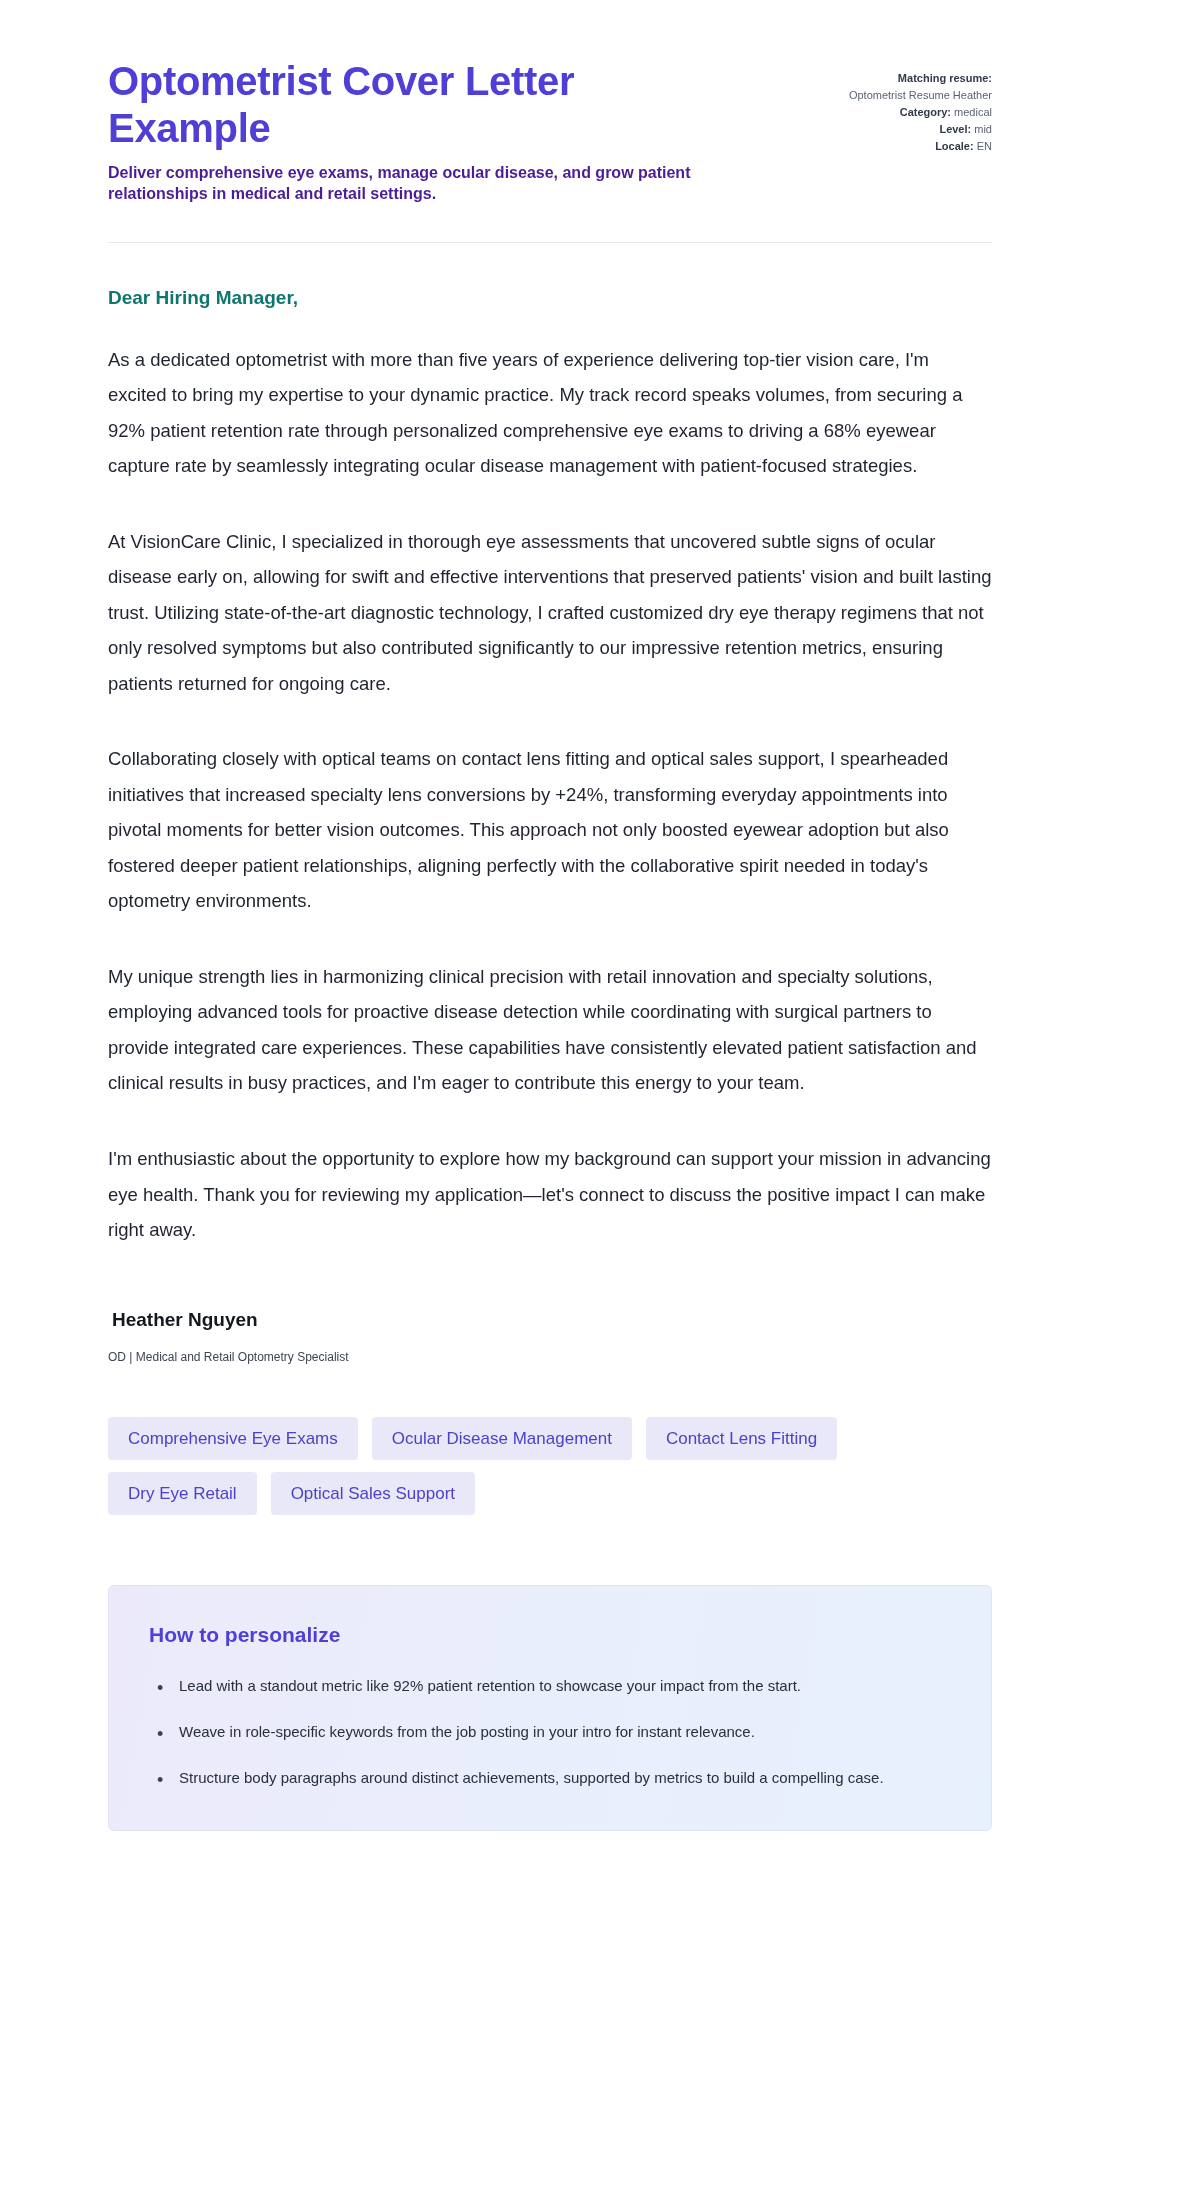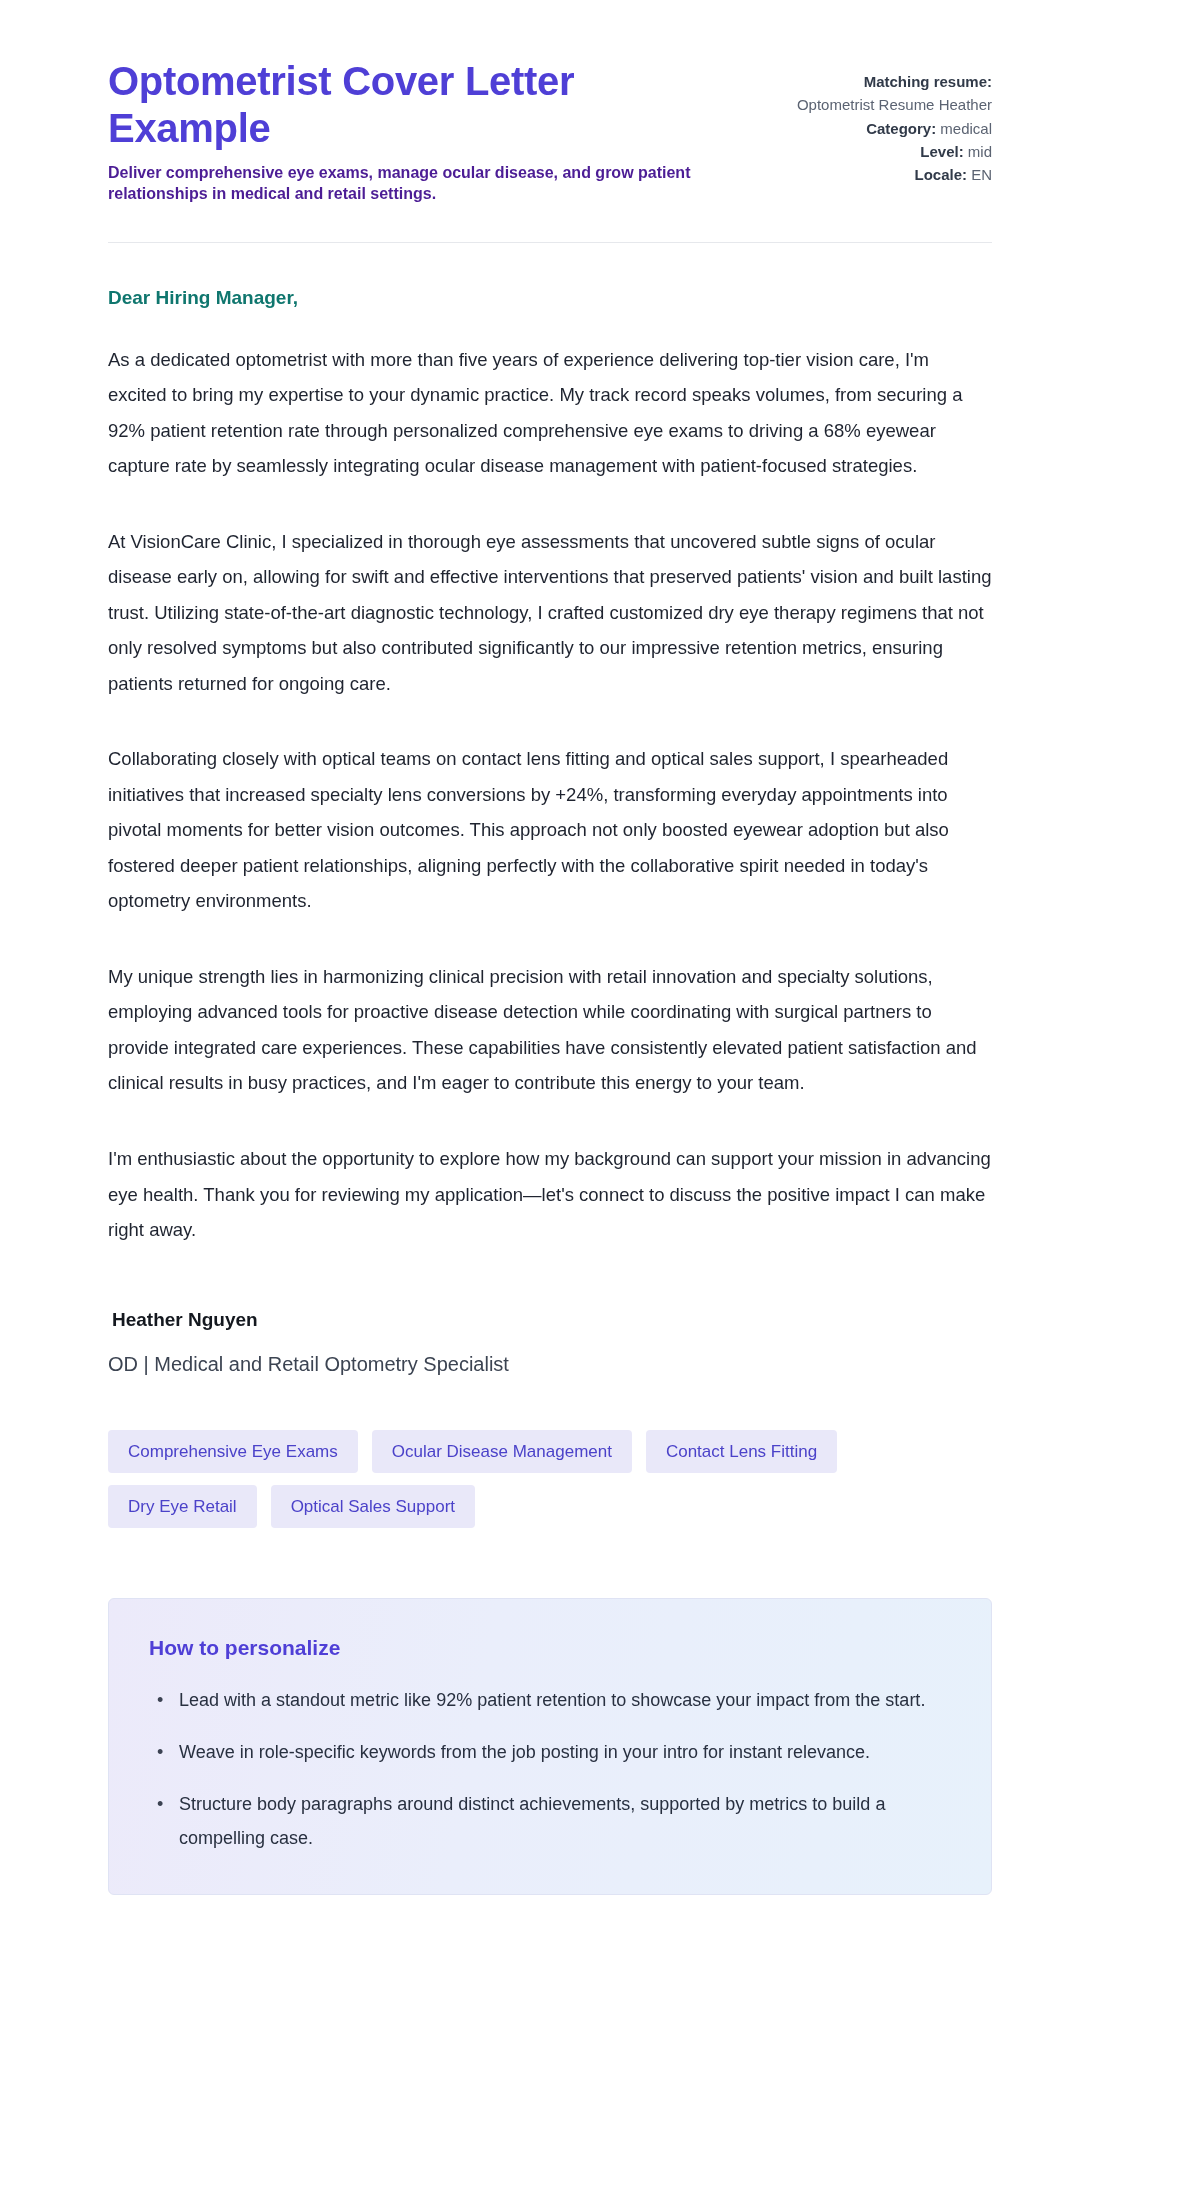--- a/index.html
+++ b/index.html
@@ -49,21 +49,21 @@
     line-height: 1.33;
     font-weight: 700;
     color: #4c1d95;
     max-width: 730px;
   }
 
   .header-meta {
     flex: 0 0 auto;
     width: 200px;
     text-align: right;
-    font-size: 15px;
+    font-size: 11px;
     line-height: 1.55;
     color: #4a5260;
     padding-top: 12px;
   }
   .meta-row { display: block; }
   .meta-label {
     font-weight: 700;
     color: #313a49;
   }
   .meta-value { color: #5b6372; }
@@ -103,21 +103,21 @@
   .signature { margin-top: 58px; }
   .sign-name {
     margin: 4px;
     font-size: 19px;
     font-weight: 700;
     color: #14181f;
     line-height: 1.5;
   }
   .sign-title {
     margin: 14px 0 0 0;
-    font-size: 20px;
+    font-size: 12px;
     color: #3c4椒452;
     color: #3c4452;
     line-height: 1.6;
   }
 
   
   .tags {
     display: flex;
     flex-wrap: wrap;
     gap: 12px 14px;
@@ -149,21 +149,21 @@
     color: #4f3fd6;
     line-height: 1.4;
   }
   .callout-list {
     margin: 0;
     padding: 0 0 0 26px;
     list-style: none;
   }
   .callout-list li {
     position: relative;
-    font-size: 18px;
+    font-size: 15px;
     line-height: 1.88;
     color: #283040;
     margin-bottom: 18px;
     padding-left: 4px;
   }
   .callout-list li:last-child { margin-bottom: 0; }
   .callout-list li::before {
     content: "•";
     position: absolute;
     left: -18px;

